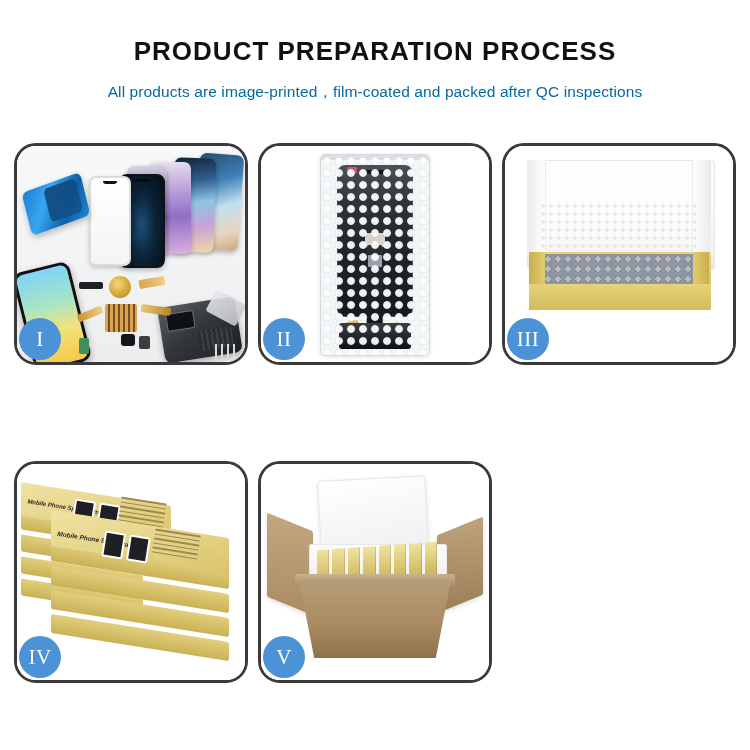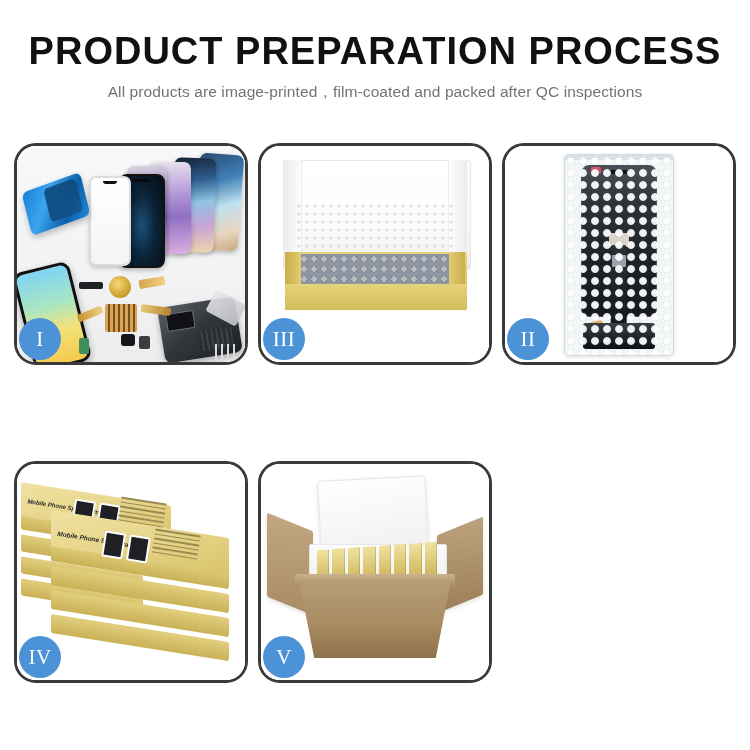--- a/index.html
+++ b/index.html
@@ -7,25 +7,25 @@
     width:750px;height:750px;overflow:hidden;
     background:#ffffff;
     font-family:"Liberation Sans","DejaVu Sans",sans-serif;
     -webkit-font-smoothing:antialiased;
   }
   .page{position:relative;width:750px;height:750px;background:#fff;}
 
   
   .header{position:absolute;left:0;top:28px;width:750px;text-align:center;}
   .title{
-    font-size:38px;line-height:46px;font-weight:700;color:#111111;
+    font-size:26px;line-height:46px;font-weight:700;color:#111111;
     letter-spacing:1.0px;white-space:nowrap;
   }
   .subtitle{
-    margin-top:8px;font-size:15.5px;line-height:20px;color:#737373;
+    margin-top:8px;font-size:15.5px;line-height:20px;color:#0369a1;
     font-weight:400;letter-spacing:.1px;white-space:nowrap;
   }
 
   
   .grid{
     position:absolute;left:14px;top:143px;
     width:722px;height:540px;
     display:grid;
     grid-template-columns:repeat(3,234px);
     grid-template-rows:repeat(2,222px);
@@ -283,57 +283,57 @@
           <div class="cam"></div>
           <div class="btnpt"></div>
           <div class="grnpt"></div>
           <div class="screwset"></div>
           <div class="tweezer"></div>
         </div>
       </div>
       <div class="badge">I</div>
     </div>
 
-    <div class="panel p3">
-      <div class="panel-inner">
-        <div class="scene">
-          <div class="lid"></div>
-          <div class="lidflapL"></div>
-          <div class="lidflapR"></div>
-          <div class="foam"></div>
-          <div class="yellowtray"></div>
-          <div class="traybub"></div>
-          <div class="traylipL"></div>
-          <div class="traylipR"></div>
-          <div class="trayfront"></div>
-        </div>
-      </div>
-      <div class="badge">III</div>
-    </div>
-
     <div class="panel p2">
       <div class="panel-inner">
         <div class="scene">
           <div class="bubblebag">
             <div class="lcd"></div>
             <div class="lcdconn"></div>
             <div class="lcdcable"></div>
             <div class="lcdchip"></div>
             <div class="goldtab gt1"></div>
             <div class="goldtab gt2"></div>
             <div class="lcdbottom"></div>
             <div class="redmark"></div>
             <div class="bagseam"></div>
             <div class="bubbles"></div>
           </div>
         </div>
       </div>
       <div class="badge">II</div>
     </div>
 
+    <div class="panel p3">
+      <div class="panel-inner">
+        <div class="scene">
+          <div class="lid"></div>
+          <div class="lidflapL"></div>
+          <div class="lidflapR"></div>
+          <div class="foam"></div>
+          <div class="yellowtray"></div>
+          <div class="traybub"></div>
+          <div class="traylipL"></div>
+          <div class="traylipR"></div>
+          <div class="trayfront"></div>
+        </div>
+      </div>
+      <div class="badge">III</div>
+    </div>
+
     <div class="panel p4">
       <div class="panel-inner">
         <div class="scene">
           <div class="stackwrap">
 
             <div class="ybox yside" style="left:0;top:44px;width:122px;height:17px;transform:skewY(9deg);"></div>
             <div class="ybox yside" style="left:0;top:66px;width:122px;height:17px;transform:skewY(9deg);"></div>
             <div class="ybox yside" style="left:0;top:88px;width:122px;height:17px;transform:skewY(9deg);"></div>
             <div class="ybox yside" style="left:0;top:110px;width:122px;height:17px;transform:skewY(9deg);"></div>
 

